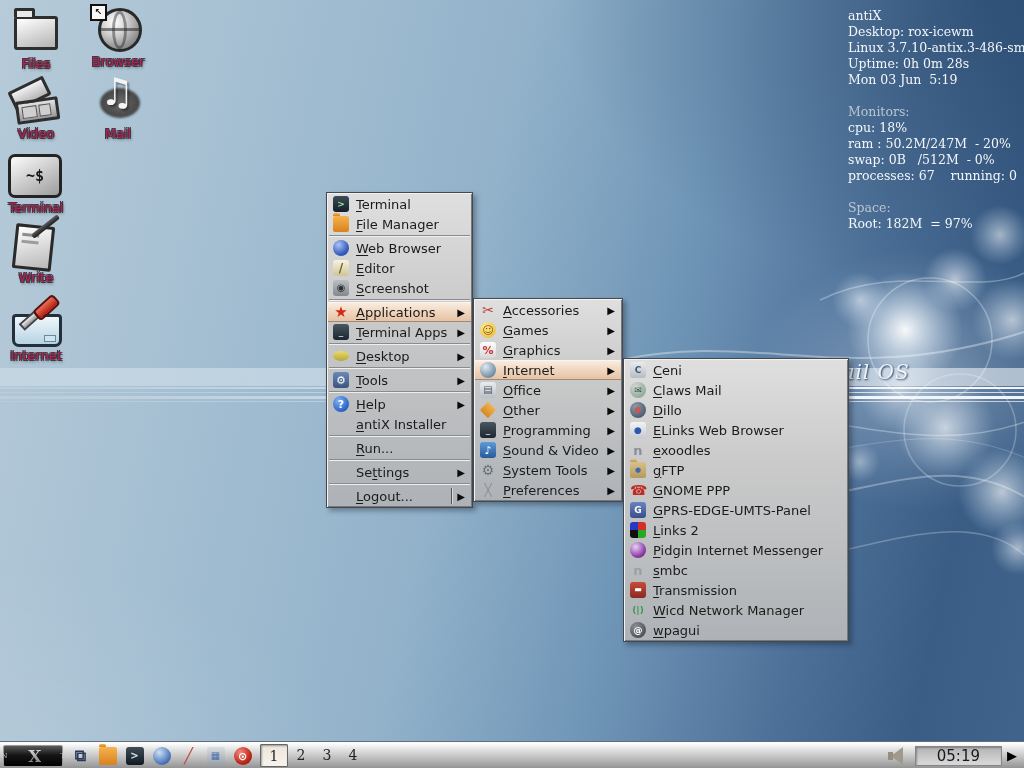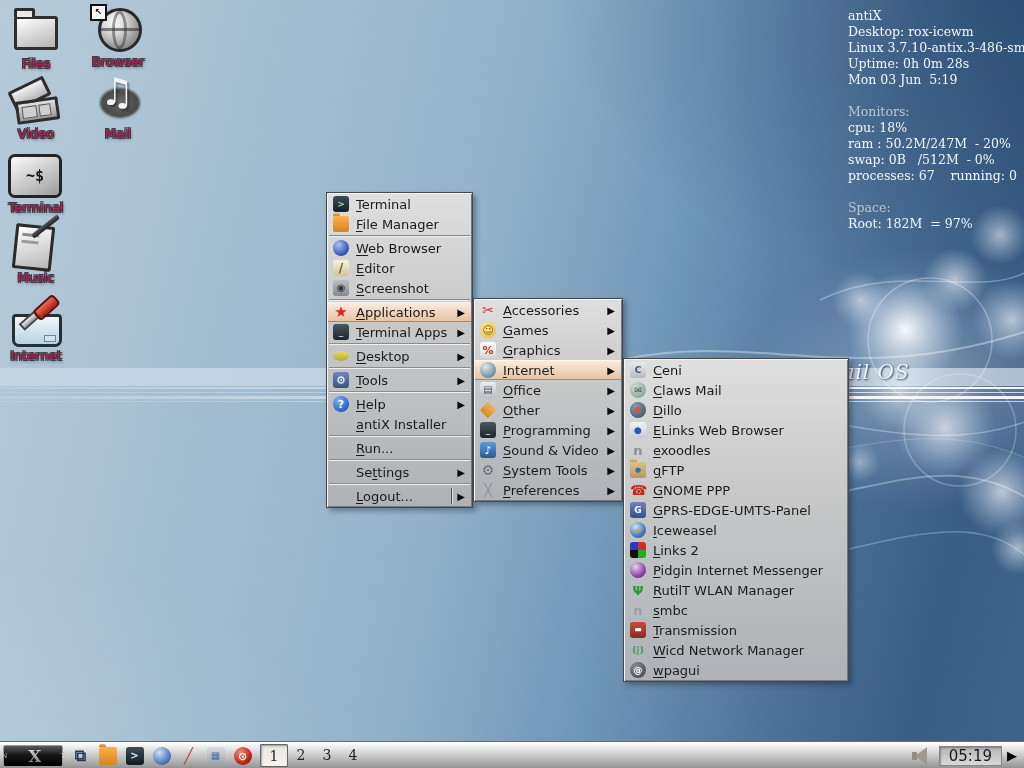--- a/index.html
+++ b/index.html
@@ -109,21 +109,21 @@
   .tbtn .mi { width:18px; height:18px; min-width:18px; }
   .ws { width:26px; height:21px; display:flex; align-items:center; justify-content:center;
     font:14px "DejaVu Serif",serif; color:#20242a; }
   .ws.active { background:linear-gradient(180deg,#ece5da,#f8f3ec); border:1px solid #63666a;
     box-shadow:inset 1px 1px 2px rgba(0,0,0,.35); border-radius:1px; }
   #tb-spacer { flex:1; }
   #vol { width:26px; height:20px; position:relative; }
   #vol .vbox { position:absolute; left:4px; top:6px; width:5px; height:8px; background:#948d80; }
   #vol .vtri { position:absolute; left:7px; top:1px; width:0; height:0;
     border-top:9px solid transparent; border-bottom:9px solid transparent; border-right:12px solid #a09a8d; }
-  #clock { height:18px; margin:0 5px; padding:0 9px; display:flex; align-items:center;
+  #clock { height:18px; margin:0 5px; padding:0 21px; display:flex; align-items:center;
     background:linear-gradient(180deg,#b4b4b4,#dadada); border:1px solid #83878b;
     box-shadow:inset 1px 1px 2px rgba(0,0,0,.3); font-size:15px; color:#17191c; }
   #expander { margin-right:7px; font-size:13px; color:#000; }
 </style>
 </head>
 <body>
 
 <div id="bg-base"></div>
 <div id="bg-shade"></div>
 <div class="haze"></div>
@@ -195,21 +195,21 @@
   <div class="art">
     <div class="scr-a">~$</div>
   </div>
   <div class="lbl">Terminal</div>
 </div>
 <div class="di" id="di-write">
   <div class="art">
     <div class="page-a"></div>
     <div class="pen-a"></div>
   </div>
-  <div class="lbl">Music</div>
+  <div class="lbl">Write</div>
 </div>
 <div class="di" id="di-install">
   <div class="art">
     <div class="disk-a"></div>
     <div class="shaft-a"></div>
     <div class="handle-a"></div>
   </div>
   <div class="lbl">Internet</div>
 </div>
 
@@ -367,34 +367,26 @@
       </div>
       <div class="mrow">
         <span class="mi none" data-glyph="☎" style="color: rgb(194, 42, 32); font-size: 14px;"></span>
         <span class="lab"><span class="hk">G</span>NOME PPP</span>
       </div>
       <div class="mrow">
         <span class="mi sq" data-glyph="G" style="background: linear-gradient(rgb(107, 131, 193), rgb(57, 78, 137)); color: rgb(255, 255, 255); font-size: 9px;"></span>
         <span class="lab"><span class="hk">G</span>PRS-EDGE-UMTS-Panel</span>
       </div>
       <div class="mrow">
-        <span class="mi ci" data-glyph="~" style="background: radial-gradient(circle at 35% 30%, rgb(208, 227, 243), rgb(74, 122, 184) 60%, rgb(41, 74, 128)); color: rgb(232, 160, 58); font-size: 11px;"></span>
-        <span class="lab"><span class="hk">I</span>ceweasel</span>
-      </div>
-      <div class="mrow">
         <span class="mi sq" data-glyph="" style="background: conic-gradient(rgb(208, 48, 40) 0deg, rgb(208, 48, 40) 25%, rgb(40, 168, 40) 0deg, rgb(40, 168, 40) 50%, rgb(16, 16, 16) 0deg, rgb(16, 16, 16) 75%, rgb(40, 56, 192) 0deg); color: rgb(255, 255, 255); font-size: 8px;"></span>
         <span class="lab"><span class="hk">L</span>inks 2</span>
       </div>
       <div class="mrow">
         <span class="mi ci" data-glyph="" style="background: radial-gradient(circle at 35% 30%, rgb(233, 209, 241), rgb(138, 58, 168) 65%, rgb(90, 32, 112)); color: rgb(255, 255, 255); font-size: 9px;"></span>
         <span class="lab"><span class="hk">P</span>idgin Internet Messenger</span>
-      </div>
-      <div class="mrow">
-        <span class="mi none" data-glyph="Ψ" style="color: rgb(42, 154, 58); font-size: 13px;"></span>
-        <span class="lab"><span class="hk">R</span>utilT WLAN Manager</span>
       </div>
       <div class="mrow">
         <span class="mi none" data-glyph="n" style="color: rgb(154, 160, 168); font-size: 13px;"></span>
         <span class="lab"><span class="hk">s</span>mbc</span>
       </div>
       <div class="mrow">
         <span class="mi sq" data-glyph="▬" style="background: linear-gradient(rgb(200, 74, 58), rgb(138, 42, 32)); color: rgb(255, 255, 255); font-size: 8px;"></span>
         <span class="lab"><span class="hk">T</span>ransmission</span>
       </div>
       <div class="mrow">

